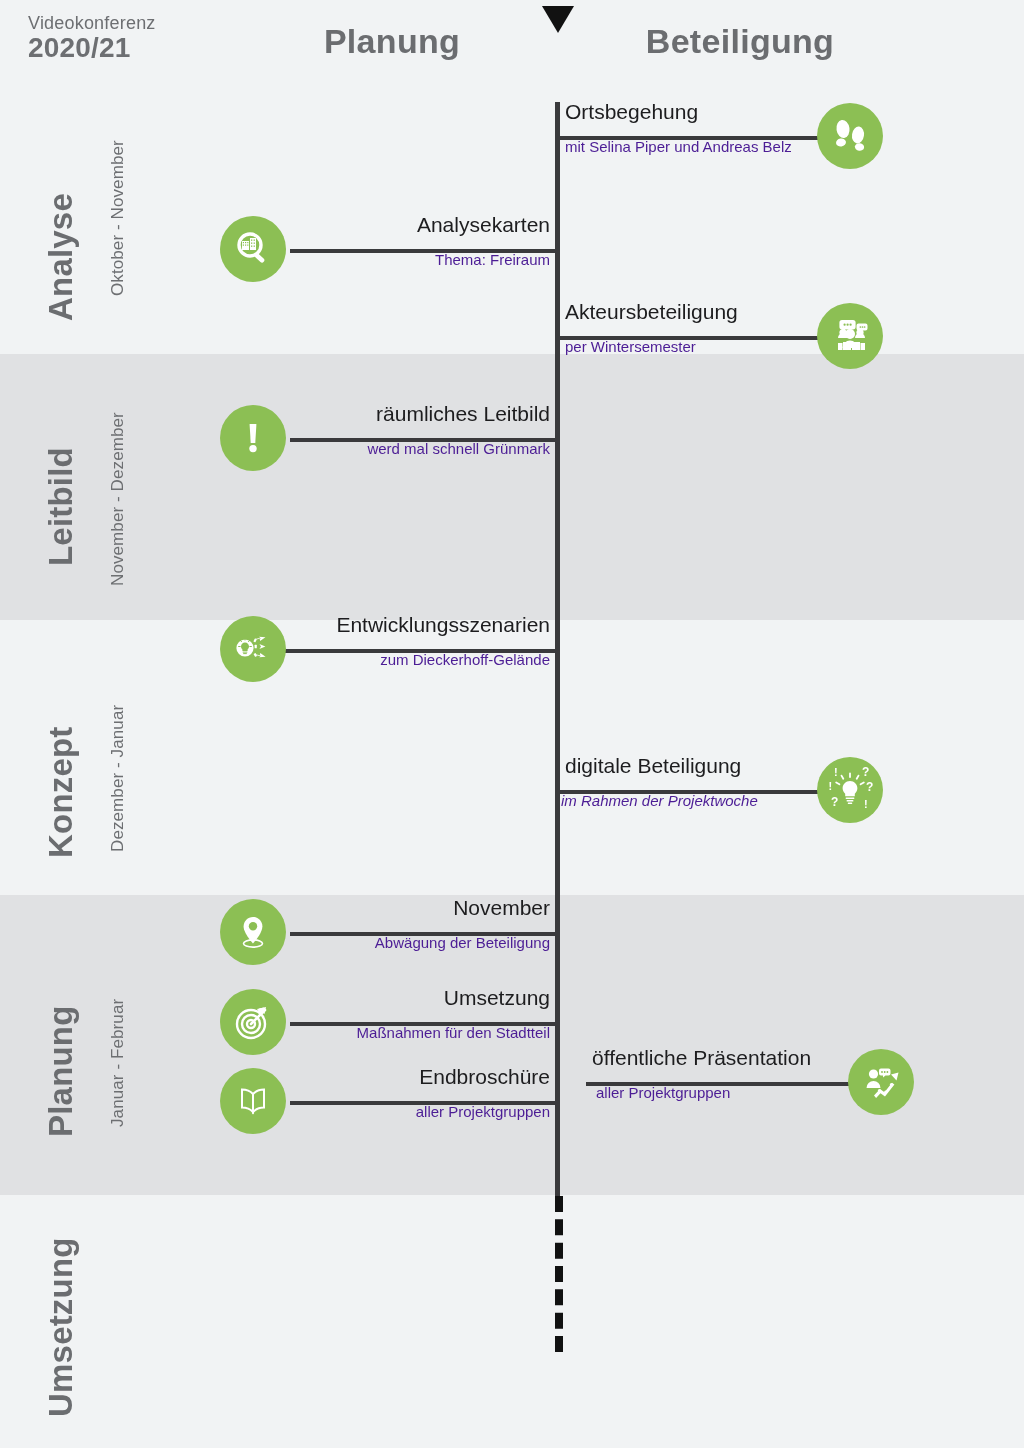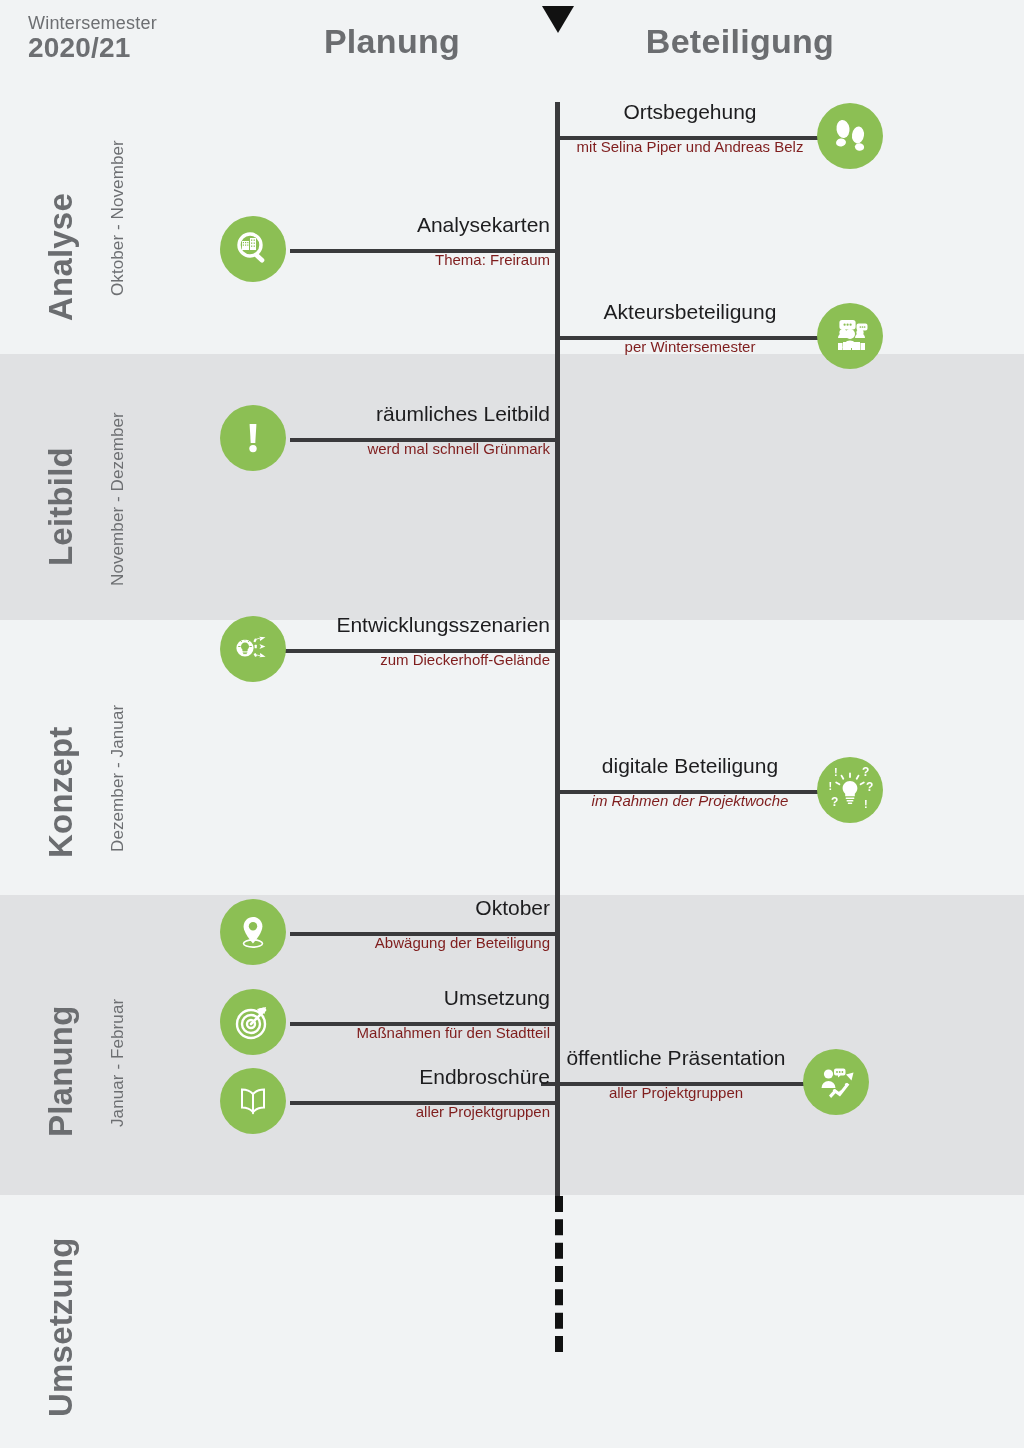--- a/index.html
+++ b/index.html
@@ -40,45 +40,45 @@
 
   .dashline{ position:absolute; width:0; border-left:8px dashed #111;
              left:555px; }
   .arrowhead{ position:absolute; left:540px; width:36px; height:34px; }
 
   
   .ms{ position:absolute; height:72px; }
   .ms .hline{ position:absolute; height:4px; background:#3a3a3c; top:34px; }
   .ms .lbl{ position:absolute; top:-2px; font-size:21px; color:#1d1d1f;
             white-space:nowrap; }
-  .ms .sub{ position:absolute; top:36px; font-size:15px; color:#7f1d1d;
+  .ms .sub{ position:absolute; top:36px; font-size:15px; color:#4c1d95;
             white-space:nowrap; }
 
   .badge{ position:absolute; width:66px; height:66px; border-radius:50%;
           background:#8cbf54; display:flex; align-items:center;
           justify-content:center; }
   .badge svg{ display:block; }
 
   
   .ms.left .lbl, .ms.left .sub{ text-align:right; }
-  .ms.right .lbl, .ms.right .sub{ text-align:center; }
+  .ms.right .lbl, .ms.right .sub{ text-align:left; }
 </style>
 </head>
 <body>
 
 <div id="stage">
 
   <div class="band" style="top:96px;height:258px;"></div>
   <div class="band shade" style="top:354px;height:266px;"></div>
   <div class="band" style="top:620px;height:275px;"></div>
   <div class="band shade" style="top:895px;height:300px;"></div>
   <div class="band" style="top:1195px;height:253px;"></div>
 
   <div class="semester">
-    <div class="s1">Wintersemester</div>
+    <div class="s1">Videokonferenz</div>
     <div class="s2">2020/21</div>
   </div>
   <div class="col-title" id="title-planung">Planung</div>
   <div class="col-title" id="title-beteiligung">Beteiligung</div>
 
   <div class="phase" style="top:96px;height:258px;">
     <div class="vrot pname" style="transform:rotate(-90deg) translate(-225px,42px);">Analyse</div>
     <div class="vrot pdate" style="transform:rotate(-90deg) translate(-200px,108px);">Oktober - November</div>
   </div>
 
@@ -244,21 +244,21 @@
         <text x="2.5" y="24" font-size="11" font-weight="bold" fill="#fff" font-family="Liberation Sans, sans-serif">!</text>
         <text x="40" y="25" font-size="12" font-weight="bold" fill="#fff" font-family="Liberation Sans, sans-serif">?</text>
         <text x="5" y="40" font-size="12" font-weight="bold" fill="#fff" font-family="Liberation Sans, sans-serif">?</text>
         <text x="38" y="42" font-size="11" font-weight="bold" fill="#fff" font-family="Liberation Sans, sans-serif">!</text>
       </svg>
     </div>
   </div>
 
   <div class="ms left" style="left:218px;top:898px;width:340px;">
     <div class="hline" style="left:72px;width:268px;"></div>
-    <div class="lbl" style="left:80px;width:252px;">Oktober</div>
+    <div class="lbl" style="left:80px;width:252px;">November</div>
     <div class="sub" style="left:80px;width:252px;">Abwägung der Beteiligung</div>
     <div class="badge" style="left:2px;top:1px;">
       <svg width="40" height="40" viewBox="0 0 40 40" fill="#fff">
         <path d="M20 5c-5.2 0-9.4 4.2-9.4 9.4 0 6.8 9.4 17 9.4 17s9.4-10.2 9.4-17C29.4 9.2 25.2 5 20 5z"></path>
         <circle cx="20" cy="14.2" r="4.2" fill="#8cbf54"></circle>
         <ellipse cx="20" cy="31.5" rx="9.5" ry="3.6" fill="none" stroke="#fff" stroke-width="1.6"></ellipse>
       </svg>
     </div>
   </div>
 
@@ -271,21 +271,21 @@
         <circle cx="19" cy="23" r="14" stroke-width="2.4"></circle>
         <circle cx="19" cy="23" r="9" stroke-width="2.4"></circle>
         <circle cx="19" cy="23" r="4" stroke-width="2.4"></circle>
         <line x1="19" y1="23" x2="33" y2="9" stroke-width="2.6" stroke-linecap="round"></line>
         <path d="M27 7.5l7-1.5-1.5 7-3-2z" fill="#fff" stroke="none"></path>
         <path d="M30.5 13.5l1.5-7 -7 1.5 2 3z" fill="#fff" stroke="none"></path>
       </svg>
     </div>
   </div>
 
-  <div class="ms right" style="left:541px;top:1048px;width:350px;padding-left:16px;">
+  <div class="ms right" style="left:586px;top:1048px;width:350px;padding-left:16px;">
     <div class="hline" style="left:0;width:268px;"></div>
     <div class="lbl" style="left:6px;width:258px;">öffentliche Präsentation</div>
     <div class="sub" style="left:10px;width:250px;">aller Projektgruppen</div>
     <div class="badge" style="left:262px;top:1px;">
       <svg width="42" height="42" viewBox="0 0 42 42" fill="#fff">
         <circle cx="13.5" cy="13" r="4.6"></circle>
         <path d="M6.5 27a7 7 0 0 1 14 0z"></path>
         <path d="M21 7.5h7.5a2 2 0 0 1 2 2v3a2 2 0 0 1-2 2h-3l-2.5 2v-2H21a2 2 0 0 1-2-2v-3a2 2 0 0 1 2-2z"></path>
         <circle cx="22" cy="11" r="0.9" fill="#8cbf54"></circle>
         <circle cx="24.7" cy="11" r="0.9" fill="#8cbf54"></circle>

